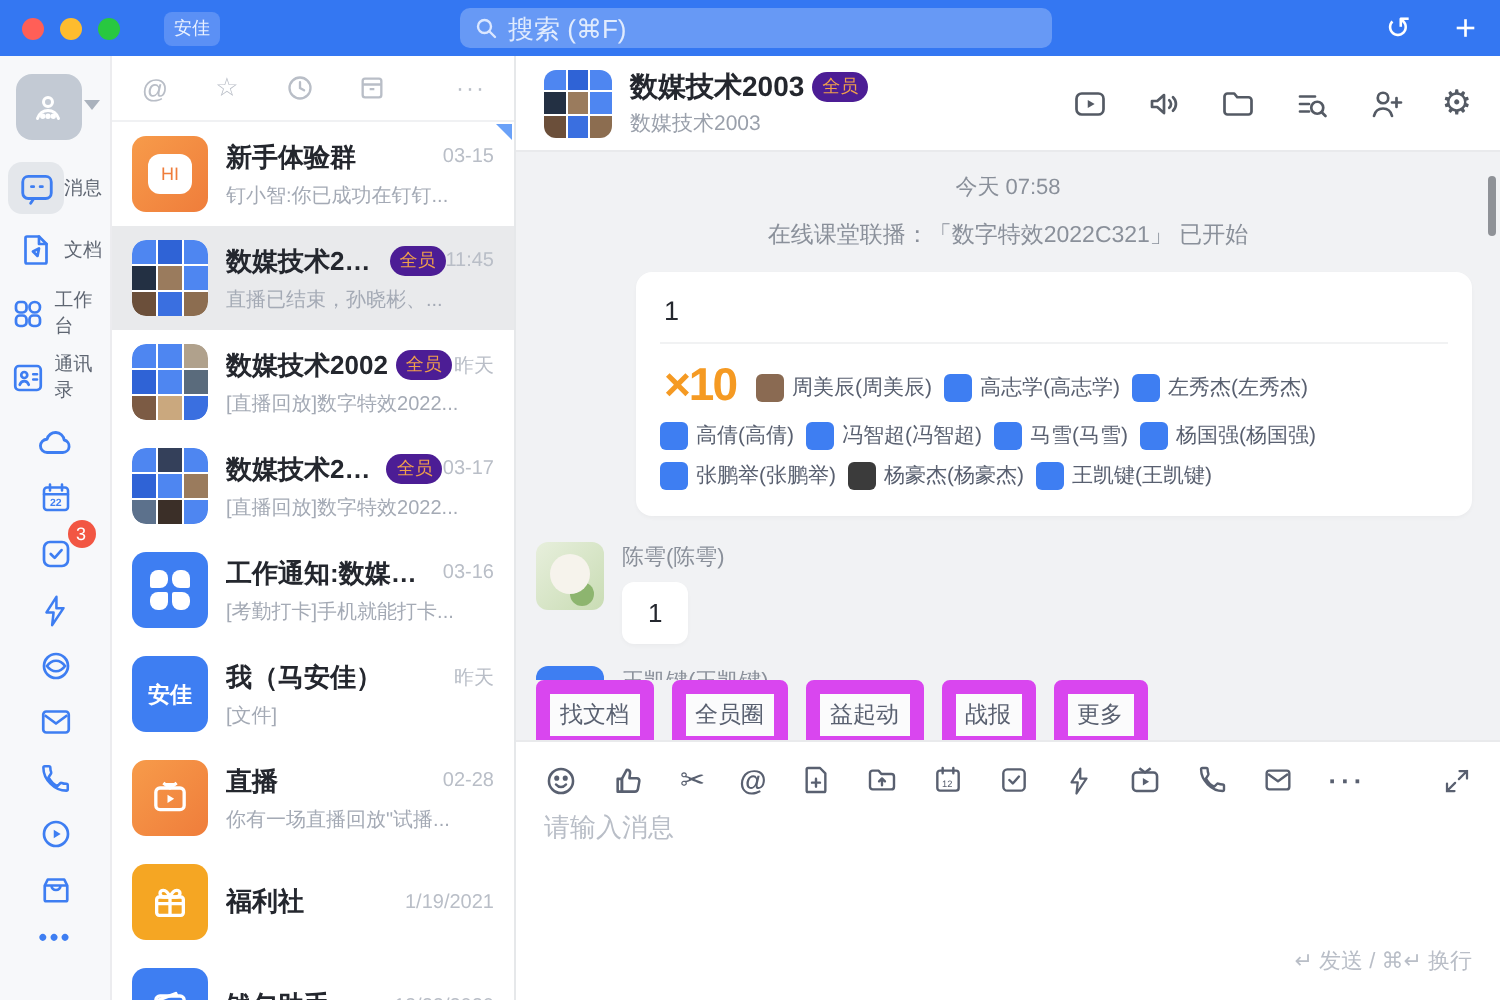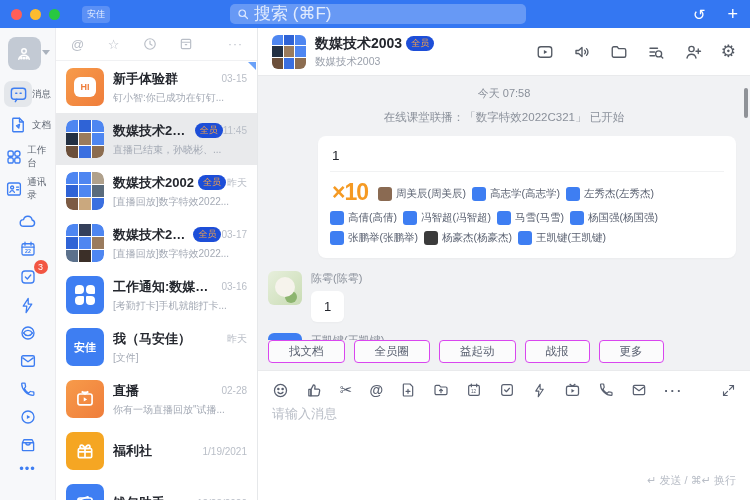--- a/index.html
+++ b/index.html
@@ -8,21 +8,21 @@
   .app{position:relative;width:750px;height:500px;background:#fff;overflow:hidden}
 
   
   .titlebar{position:relative;height:28px;background:#3477f2;display:flex;align-items:center}
   .traffic{display:flex;gap:8px;margin-left:11px}
   .traffic i{width:11px;height:11px;border-radius:50%}
   .t-red{background:#ff5f57}.t-yellow{background:#febc2e}.t-green{background:#28c840}
   .wtag{margin-left:22px;background:#5b90f5;color:#eaf1ff;font-size:9px;padding:2px 5px;border-radius:4px}
   .searchbox{position:absolute;left:230px;top:4px;width:296px;height:20px;background:rgba(255,255,255,.25);border-radius:5px;display:flex;align-items:center;padding:0 7px;color:#dbe7ff}
   .searchbox svg{flex:0 0 auto}
-  .searchbox input{flex:1;border:none;outline:none;background:transparent;color:#fff;font-size:17px;margin-left:5px}
+  .searchbox input{flex:1;border:none;outline:none;background:transparent;color:#fff;font-size:13px;margin-left:5px}
   .searchbox input::placeholder{color:rgba(255,255,255,.8)}
   .tb-right{position:absolute;right:12px;top:0;height:28px;display:flex;align-items:center;gap:22px;color:#fff}
   .tb-ico{font-size:15px;line-height:1;cursor:default}
 
   
   .content{display:flex;height:472px}
 
   
   .rail{width:56px;background:#f7f8fa;border-right:1px solid #ececef;display:flex;flex-direction:column;align-items:center;padding-top:9px;overflow:hidden}
   .org{position:relative;width:40px;height:36px;margin-bottom:8px}
@@ -41,31 +41,31 @@
   .clist-head{height:33px;display:flex;align-items:center;padding:0 14px;color:#b9bec7;border-bottom:1px solid #f0f1f3}
   .clh-ico{width:15px;height:15px;margin-right:21px;display:flex;align-items:center;justify-content:center;font-size:13px}
   .clh-more{margin-left:auto;margin-right:0;letter-spacing:1px;font-size:12px}
   .rows{flex:1;overflow:hidden}
   .crow{position:relative;display:flex;align-items:center;padding:8px 10px;height:52px;cursor:default}
   .crow.sel{background:#e9eaec}
   .cavatar{flex:0 0 38px;width:38px;height:38px;border-radius:7px;display:flex;align-items:center;justify-content:center;color:#fff;overflow:hidden}
   .cmeta{flex:1;min-width:0;margin-left:9px}
   .crow-top{display:flex;align-items:center}
   .ctitle{font-size:13px;font-weight:700;color:#24272e;white-space:nowrap;overflow:hidden;text-overflow:ellipsis;max-width:102px}
-  .gbadge{flex:0 0 auto;margin-left:4px;background:#1d4ed8;color:#f0a04b;font-size:9px;padding:1px 5px;border-radius:8px}
+  .gbadge{flex:0 0 auto;margin-left:4px;background:#4c1d95;color:#f0a04b;font-size:9px;padding:1px 5px;border-radius:8px}
   .ctime{margin-left:auto;font-size:10px;color:#b9bec7;flex:0 0 auto}
   .cpv{font-size:10px;color:#a4aab5;white-space:nowrap;overflow:hidden;text-overflow:ellipsis;margin-top:3px}
   .cpv:empty{display:none}
   .corner{position:absolute;top:1px;right:1px;width:0;height:0;border-top:8px solid #6aa1f8;border-left:8px solid transparent}
   .mosaic{display:grid;grid-template-columns:repeat(3,1fr);grid-template-rows:repeat(3,1fr);gap:1px;background:#fff;width:38px;height:38px;border-radius:7px;overflow:hidden}
   .mosaic i{display:block}
   .av-orange{background:linear-gradient(135deg,#f79b4a,#ef7d3b)}
   .av-blue{background:#3e7ef2}
   .av-txt{font-size:11px;font-weight:700}
-  .hibub{width:22px;height:20px;background:#fff;border-radius:6px;color:#ef7d3b;font-size:9px;font-weight:700;display:flex;align-items:center;justify-content:center}
+  .hibub{width:22px;height:20px;background:#fff;border-radius:6px;color:#ef7d3b;font-size:9px;font-weight:400;display:flex;align-items:center;justify-content:center}
   .clover{display:grid;grid-template-columns:9px 9px;gap:2px}
   .clover i{width:9px;height:9px;background:#fff;border-radius:4px 4px 4px 1px}
 
   
   .chat{flex:1;display:flex;flex-direction:column;min-width:0}
   .chead{height:48px;background:#fff;border-bottom:1px solid #e9eaec;display:flex;align-items:center;padding:0 14px}
   .chead .mosaic{width:34px;height:34px;border-radius:6px;flex:0 0 34px}
   .chead-meta{margin-left:9px;min-width:0}
   .chead-t{display:flex;align-items:center}
   .chead-title{font-size:14px;font-weight:700;color:#24272e}
@@ -88,21 +88,21 @@
   .msg-av:after{content:"";position:absolute;left:7px;top:6px;width:20px;height:20px;border-radius:50%;background:#f6f3ec;box-shadow:6px 10px 0 -4px #8db56f}
   .msg-body{margin-left:9px}
   .msg-name{font-size:11px;color:#8a909a}
   .msg-bubble{display:inline-block;background:#fff;border-radius:6px;padding:8px 13px;font-size:13px;color:#24272e;margin-top:5px;box-shadow:0 1px 2px rgba(0,0,0,.03)}
   .msg.partial{margin-top:11px}
   .msg.partial .msg-av{height:34px;background:#3e7ef2}
   .msg.partial .msg-av:after{display:none}
   .vscroll{position:absolute;right:2px;top:12px;width:4px;height:30px;border-radius:2px;background:#8f9297}
 
   .chips{height:30px;background:#f1f2f4;display:flex;align-items:flex-start;gap:9px;padding:0 0 0 10px}
-  .chip{background:#fbfbfc;border:1px solid #d946ef;border-radius:4px;font-size:11.5px;color:#596070;padding:3px 20px;cursor:default}
+  .chip{background:#fbfbfc;border:7px solid #d946ef;border-radius:4px;font-size:11.5px;color:#596070;padding:3px 5px;cursor:default}
 
   .composer{height:130px;background:#fff;border-top:1px solid #e9eaec;display:flex;flex-direction:column}
   .ctools{display:flex;align-items:center;gap:17px;padding:10px 14px 4px;color:#596070}
   .ctools .sp{flex:1}
   .cinput{flex:1;padding:2px 14px}
   .cinput textarea{width:100%;height:100%;border:none;outline:none;resize:none;font-family:inherit;font-size:13px;color:#333;background:transparent}
   .cinput textarea::placeholder{color:#b9bec7}
   .cfoot{display:flex;align-items:center;justify-content:flex-end;padding:0 14px 12px;gap:14px}
   .send-hint{font-size:11px;color:#b9bec7}
   .send-btn{background:#a6c6f9;color:#fff;border:none;border-radius:4px;font-size:12.5px;padding:6px 18px;font-family:inherit;cursor:default}

